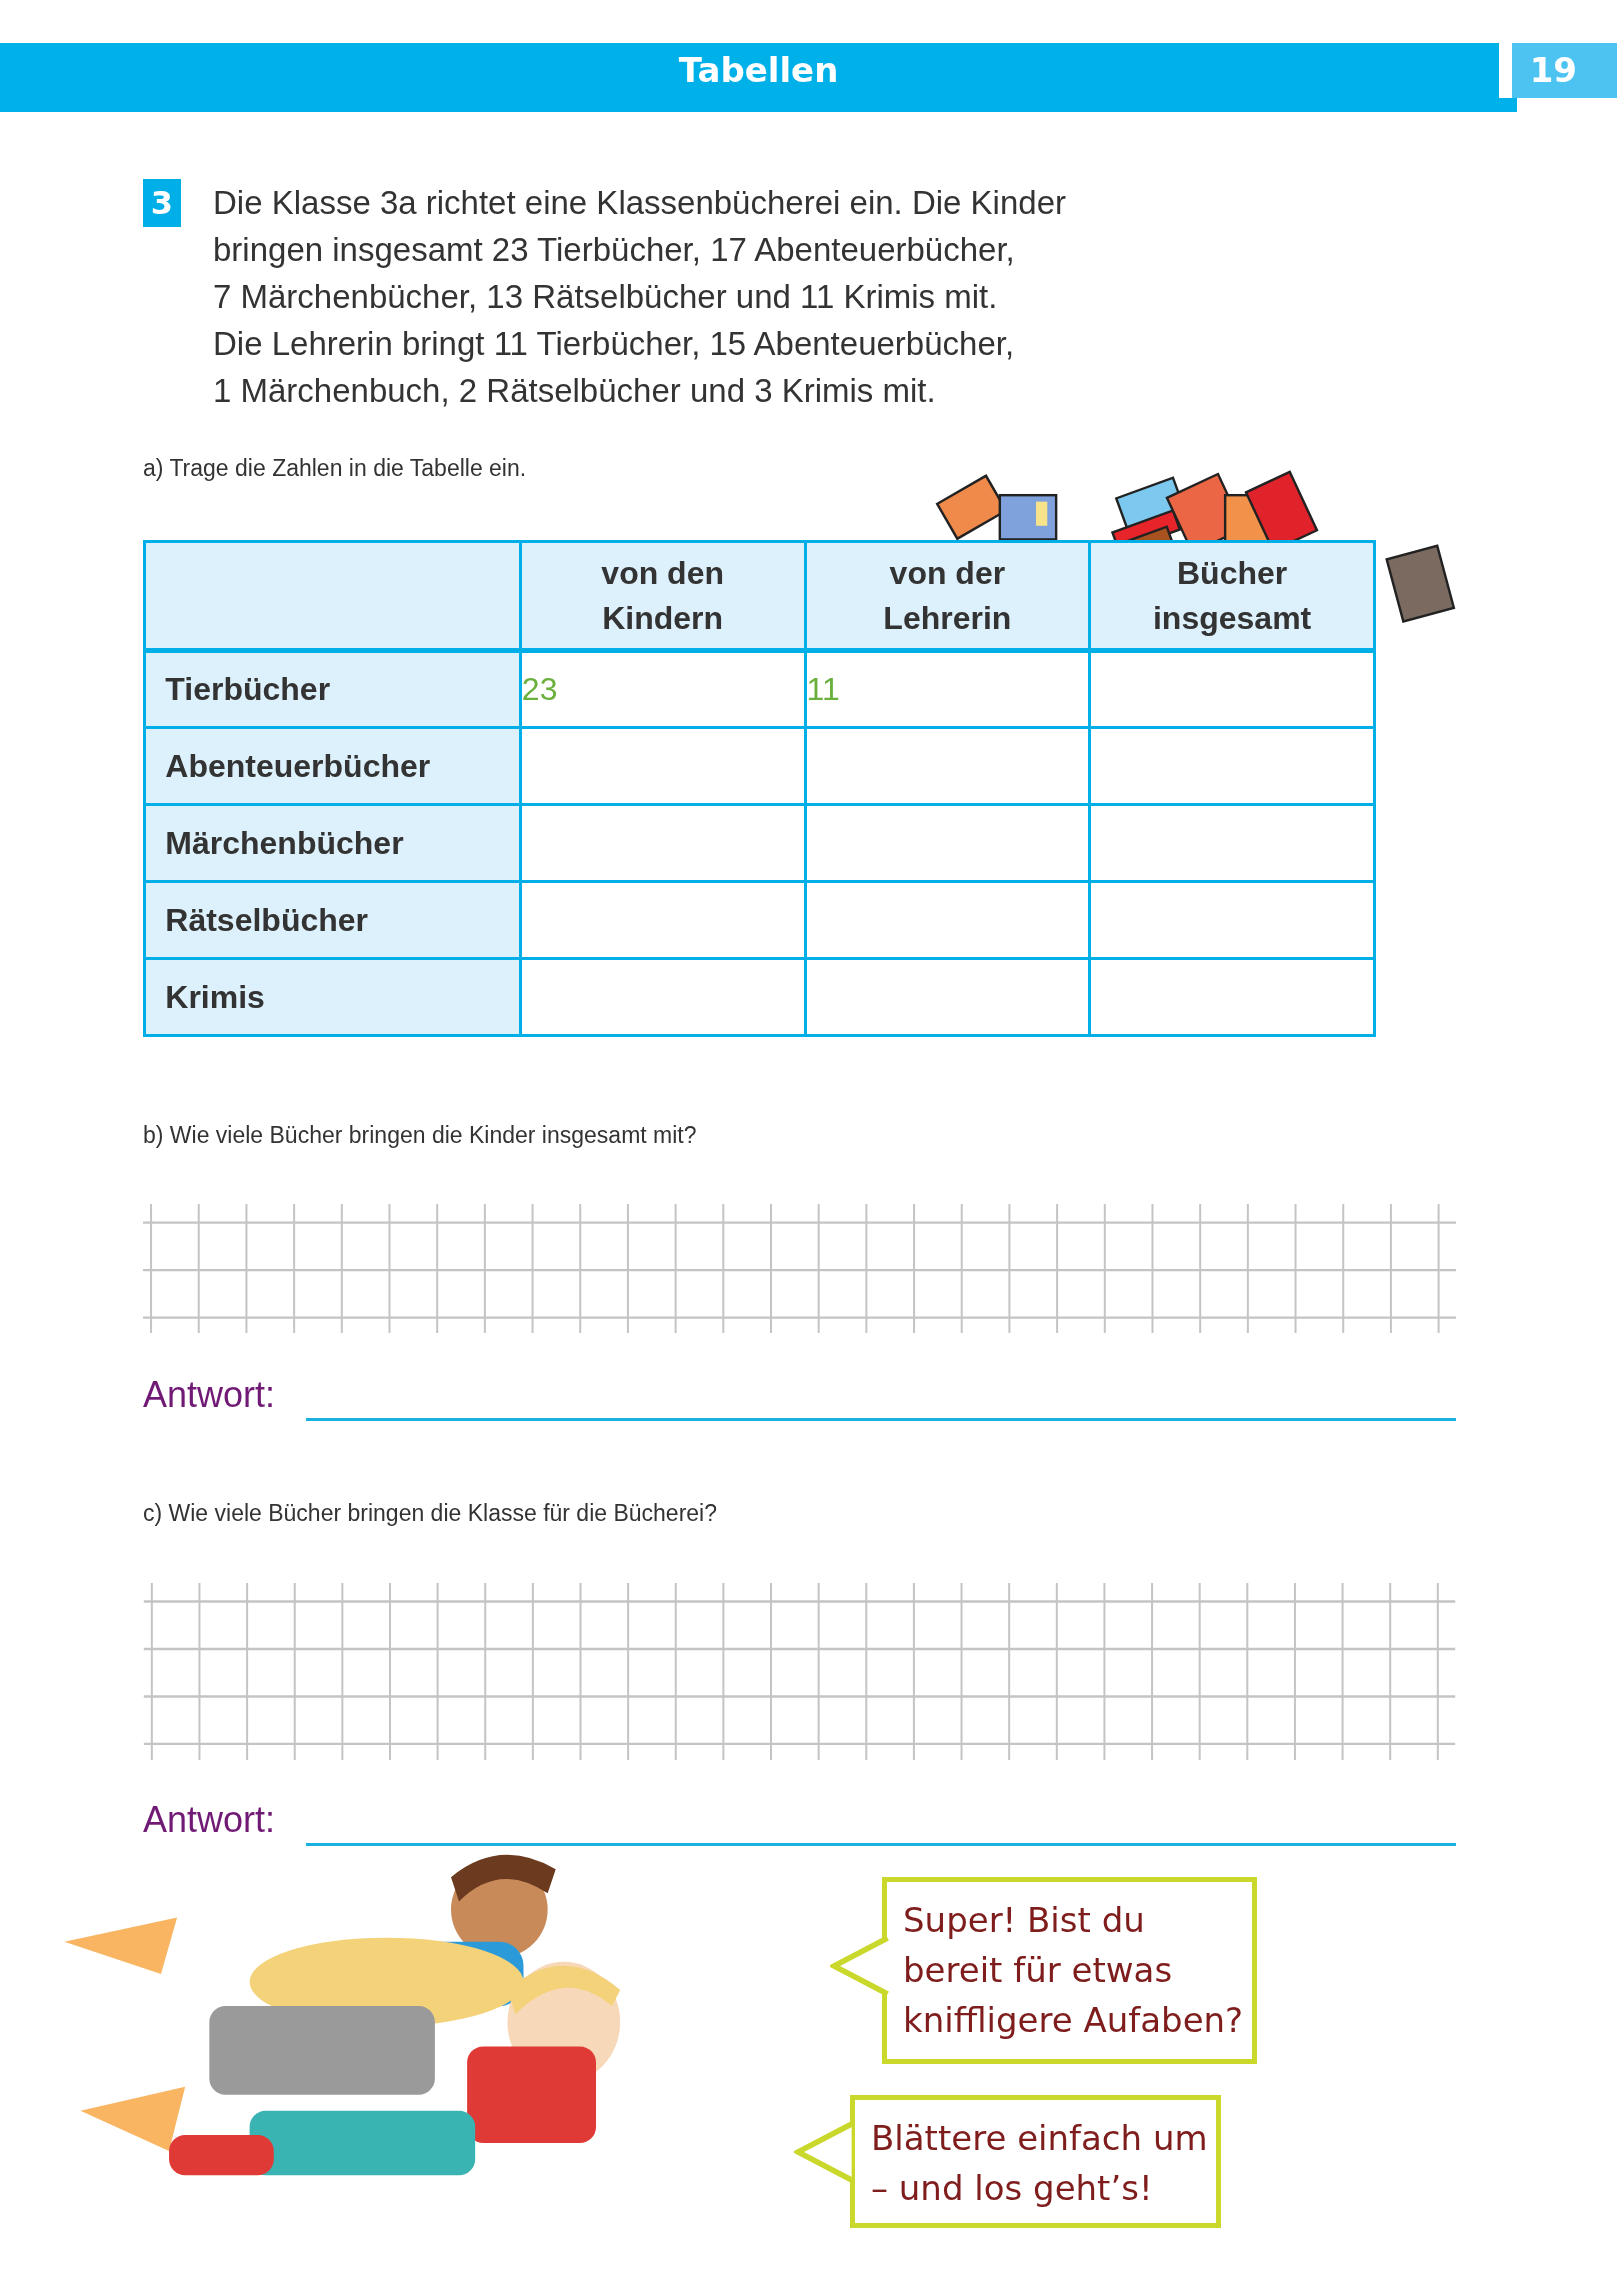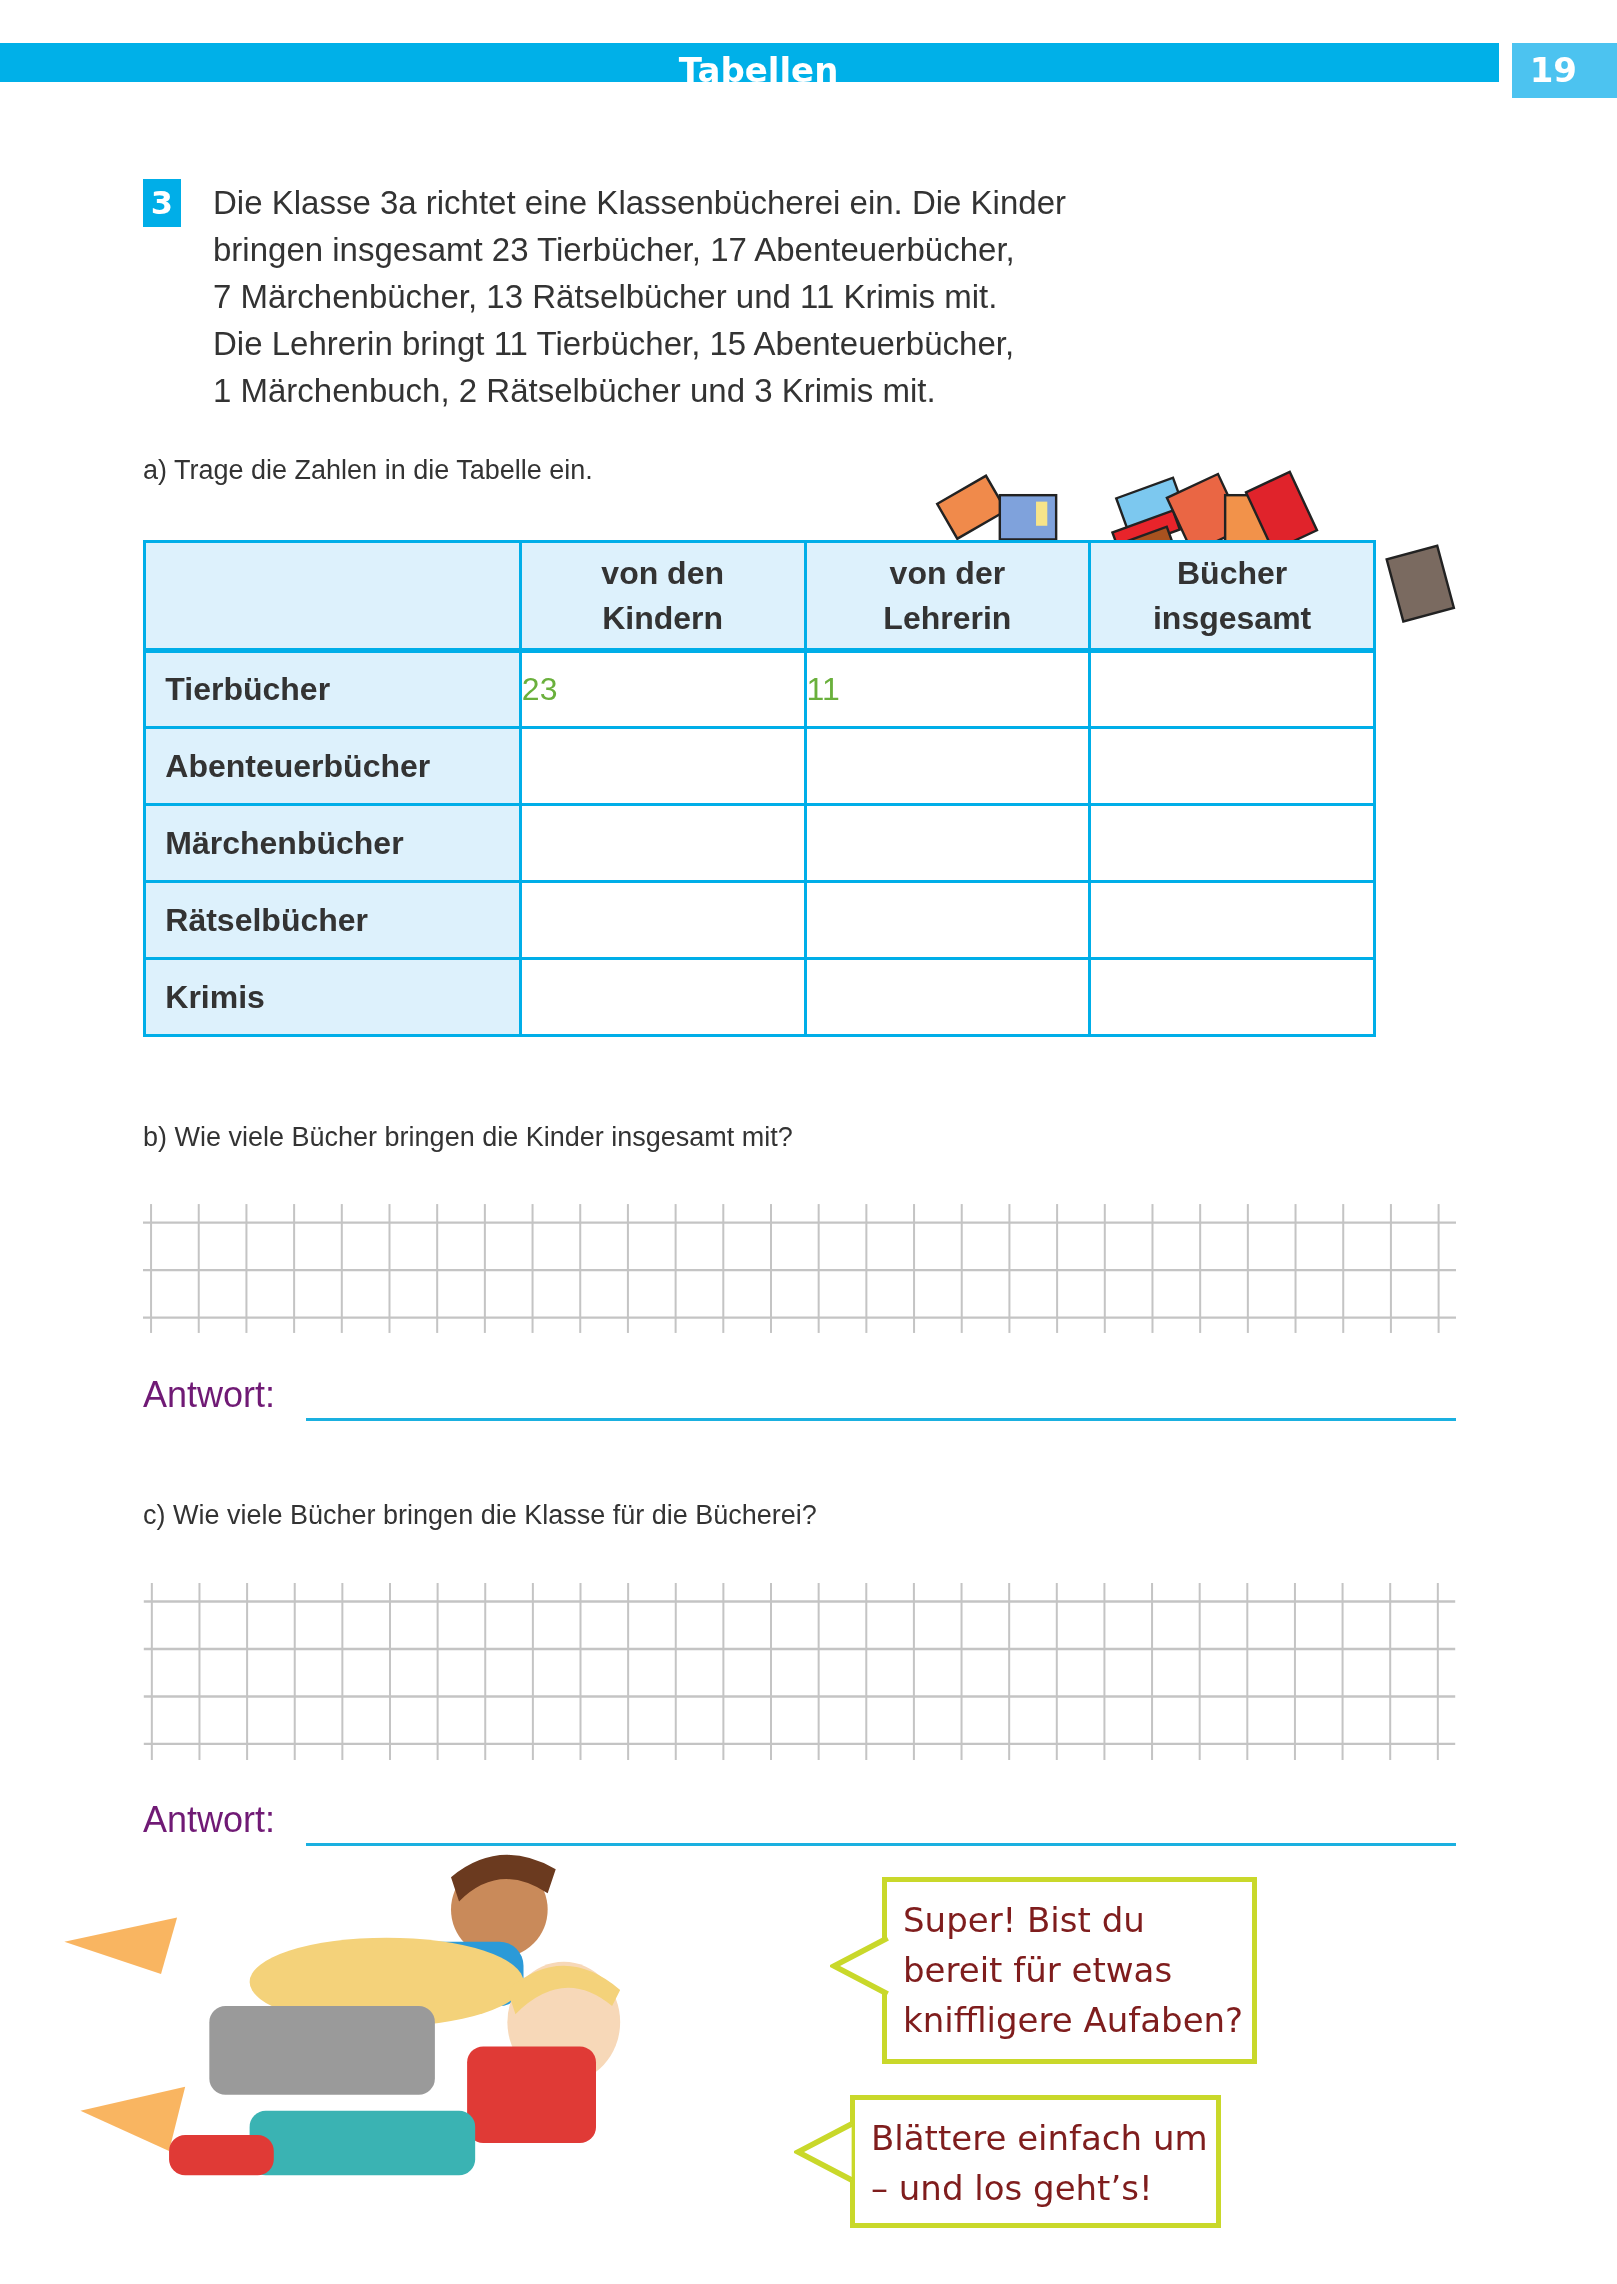--- a/index.html
+++ b/index.html
@@ -1,28 +1,28 @@
 <!DOCTYPE html>
 <html style="font-size:13px"><head>
 <meta charset="utf-8">
 <style>
   * { box-sizing: border-box; margin: 0; padding: 0; }
   html, body { width: 1618px; height: 2284px; background: #ffffff; overflow: hidden; }
   body { position: relative; font-family: "DejaVu Sans", sans-serif; color: #333333; }
 
-  .header-bar { position: absolute; left: 0; top: 43px; width: 1517px; height: 39px; background: #00b0e8; }
+  .header-bar { position: absolute; left: 0; top: 43px; width: 1517px; height: 69px; background: #00b0e8; }
   .header-title { position: absolute; left: 0; width: 100%; top: 0; height: 55px; line-height: 55px; text-align: center; color: #fff; font-weight: bold; font-size: 34px; font-family: "DejaVu Sans", sans-serif; }
   .page-num-box { position: absolute; left: 1499px; top: 43px; width: 118px; height: 55px; background: #4cc3f0; border-left: 13px solid #fff; }
   .page-num { display:block; line-height: 55px; padding-left: 17.7px; color: #fff; font-weight: bold; font-size: 34px; }
 
   .task-num { position: absolute; left: 143px; top: 179px; width: 38px; height: 48px; background: #00aee8; color: #fff; font-weight: bold; font-size: 32px; line-height: 48px; text-align: center; }
   .task-text { position: absolute; left: 213px; top: 179px; width: 1128px; font-size: 33px; line-height: 47px; color: #333; font-family: "Liberation Sans", sans-serif; }
   .task-text div { white-space: nowrap; }
 
-  .q { position: absolute; left: 143px; font-size: 27px; color: #333; font-family: "Liberation Sans", sans-serif; white-space: nowrap; }
+  .q { position: absolute; left: 143px; font-size: 23px; color: #333; font-family: "Liberation Sans", sans-serif; white-space: nowrap; }
 
   table.books { position: absolute; left: 143px; top: 540px; border-collapse: collapse; width: 1233px; font-family: "Liberation Sans", sans-serif; }
   table.books td, table.books th { border: 3.2px solid #00aee8; height: 77px; font-size: 32px; }
   table.books th { background: #ddf1fc; font-weight: bold; color: #333; text-align: center; line-height: 45px; height: 109px; }
   table.books td.rowh { background: #ddf1fc; font-weight: bold; text-align: left; padding-left: 19.3px; width: 376px; }
   table.books td.val { text-align: left; color: #6ab03c; width: 285px; background: #fff; }
   table.books tr.head-row th { border-bottom-width: 5.6px; }
 
   .grid { position: absolute; left: 143px; width: 1313px; }
   .grid svg { display:block; }

